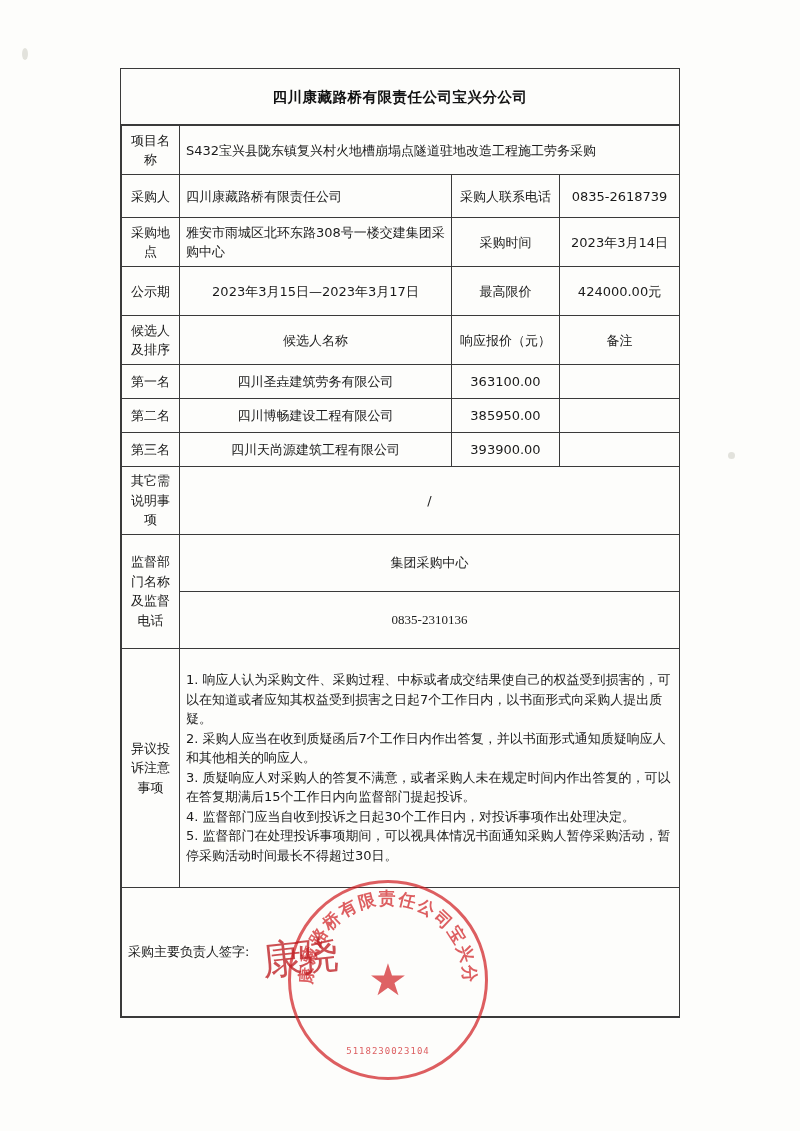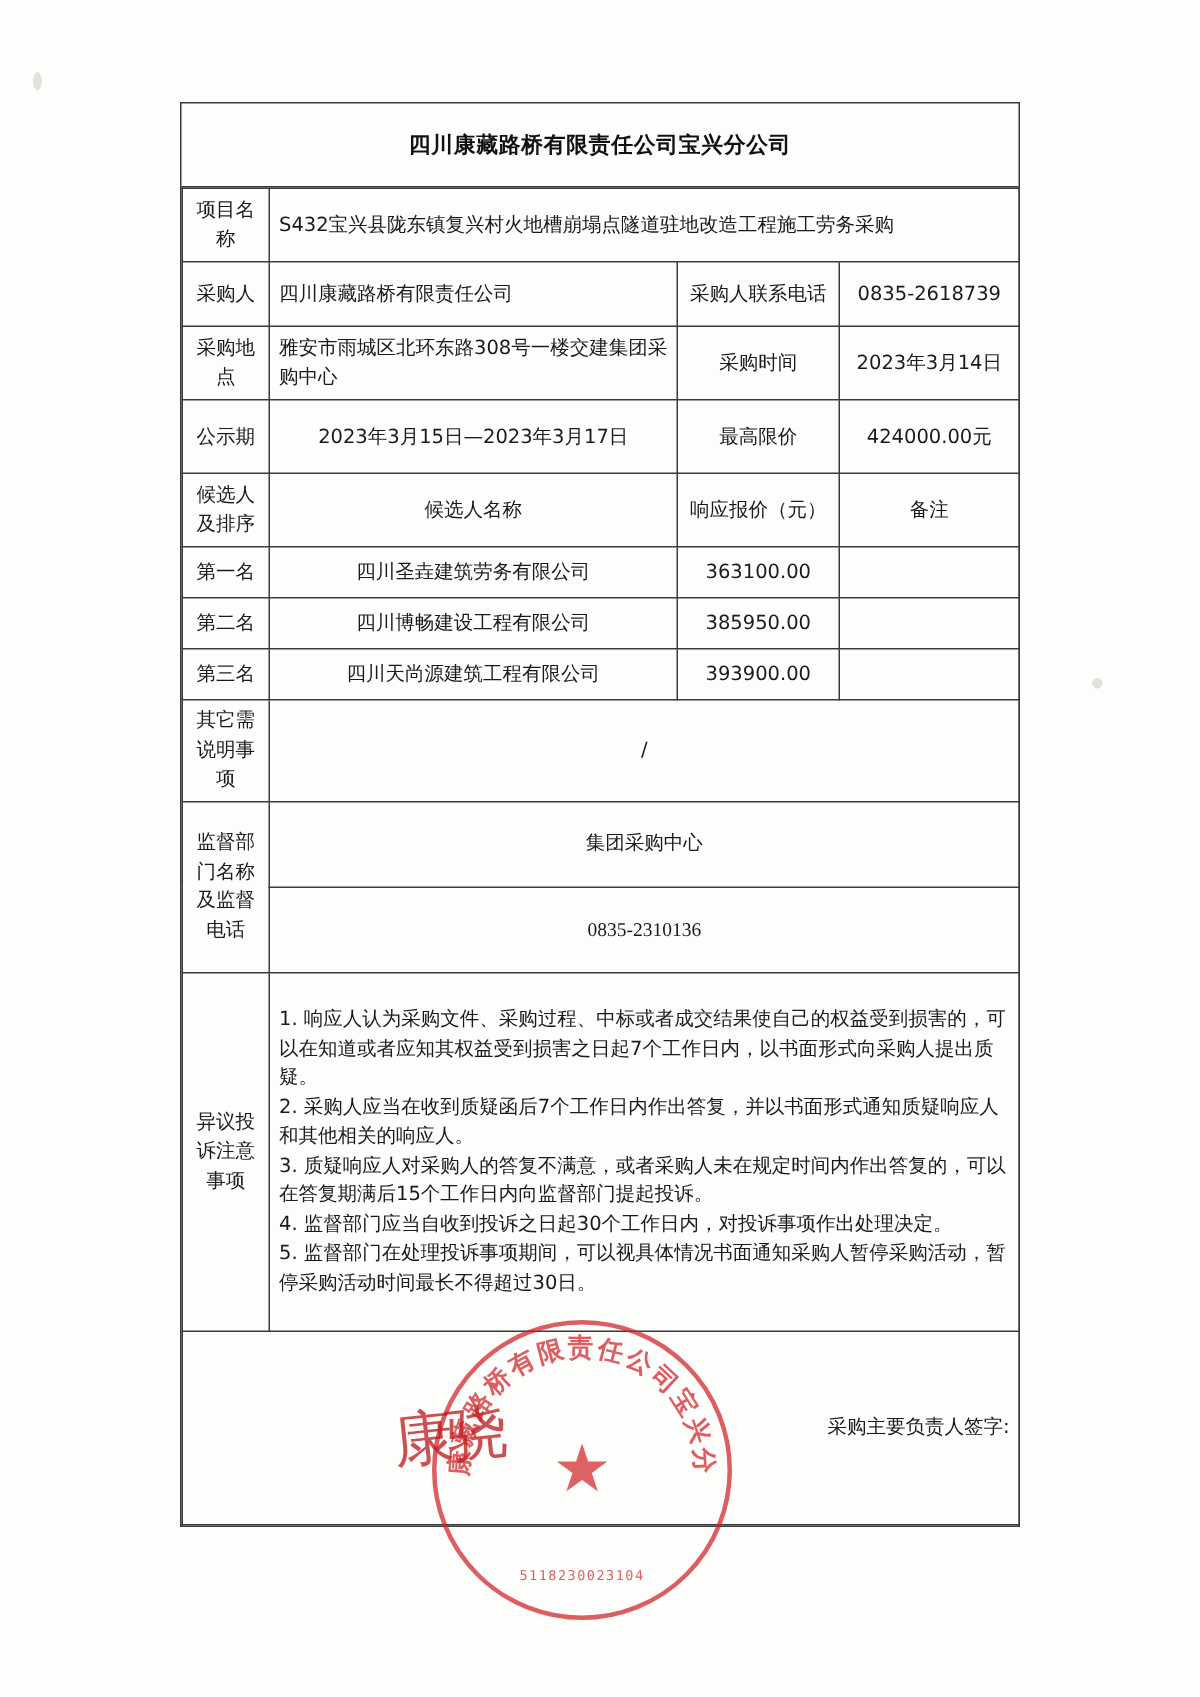--- a/index.html
+++ b/index.html
@@ -76,21 +76,20 @@
     font-size: 10.5px;
     line-height: 1.85;
     text-align: left;
   }
   .notice-cell p { margin: 0; text-indent: 0; }
   .sign-cell {
     height: 120px;
     vertical-align: middle;
     padding-left: 14px;
     font-size: 11px;
-    text-align: right;
   }
   .slash { text-align: center; font-size: 11px; }
   
   .seal {
     position: absolute;
     left: 288px;
     top: 880px;
     width: 200px;
     height: 200px;
     pointer-events: none;

